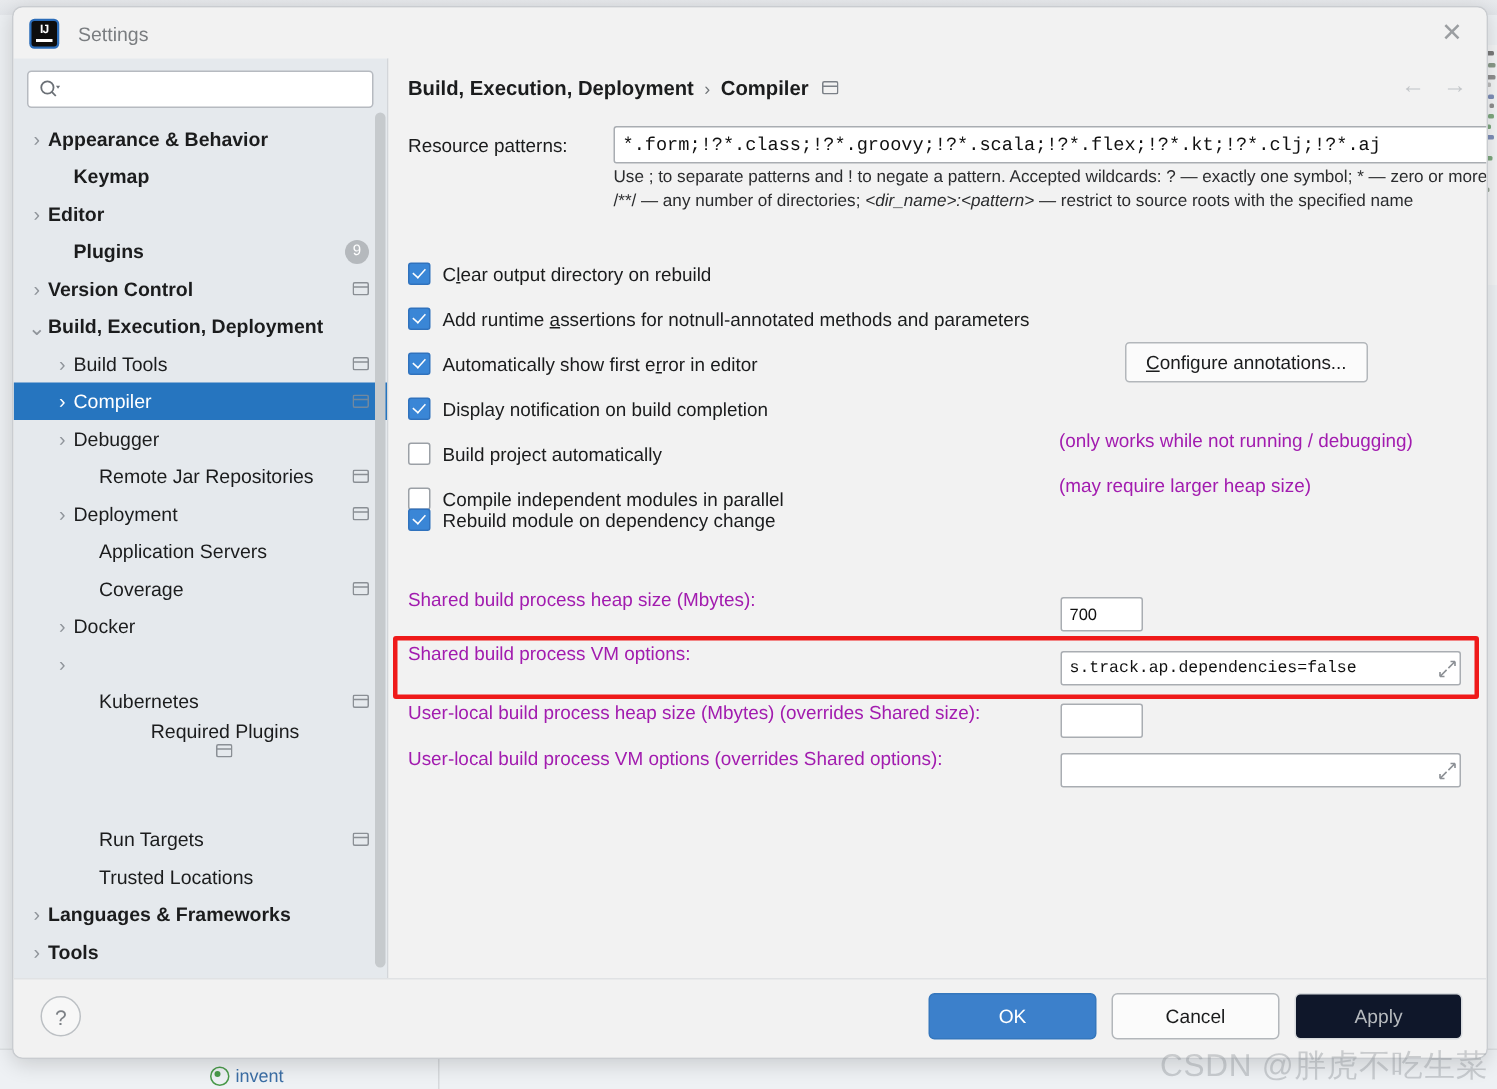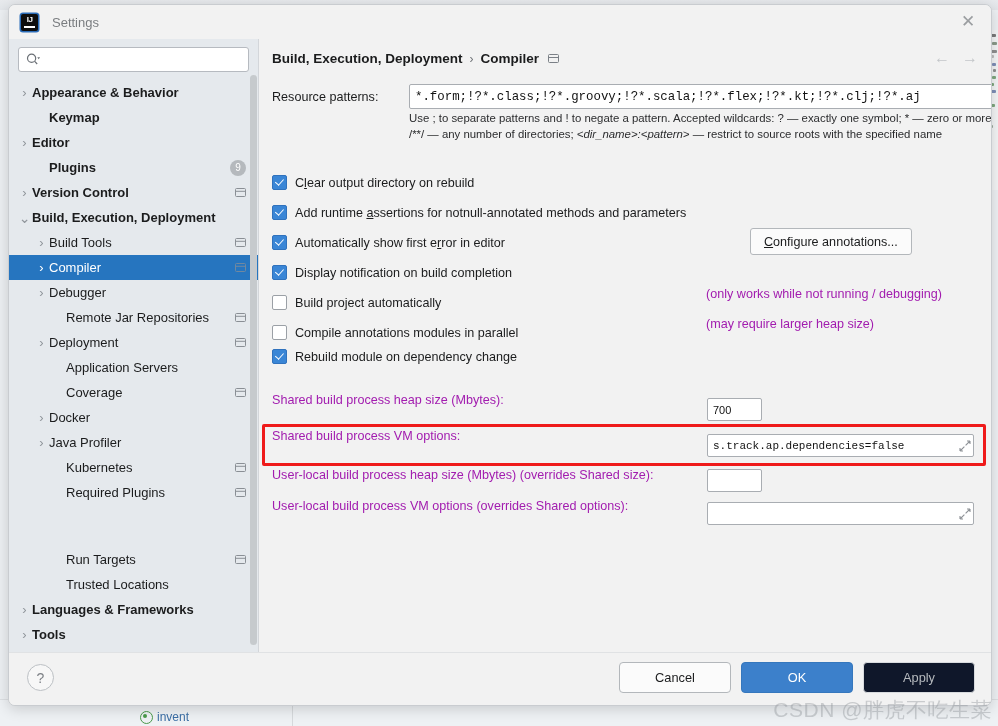--- a/index.html
+++ b/index.html
@@ -464,33 +464,32 @@
                 <line x1="0.5" y1="3.3" x2="10.5" y2="3.3" stroke="#8a8f95"></line>
               </svg>
             </span>
           </div>
           <div class="tree-row" style="padding-left: 26px;">
             <span class="tw-arrow" style="font-size: 13px;">›</span>
             <span class="tw-label">Docker</span>
           </div>
           <div class="tree-row" style="padding-left: 26px;">
             <span class="tw-arrow" style="font-size: 13px;">›</span>
-            <span class="tw-label">Java Profiler</span>
           </div>
           <div class="tree-row" style="padding-left: 43px;">
             <span class="tw-arrow none"></span>
             <span class="tw-label">Kubernetes</span>
             <span class="proj-icon">
               <svg width="11" height="9" viewBox="0 0 11 9">
                 <rect x="0.5" y="0.5" width="10" height="8" rx="1" fill="none" stroke="#8a8f95"></rect>
                 <line x1="0.5" y1="3.3" x2="10.5" y2="3.3" stroke="#8a8f95"></line>
               </svg>
             </span>
           </div>
-          <div class="tree-row" style="padding-left: 43px;">
+          <div class="tree-row" style="padding-left: 43px; flex-direction: column;">
             <span class="tw-arrow none"></span>
             <span class="tw-label">Required Plugins</span>
             <span class="proj-icon">
               <svg width="11" height="9" viewBox="0 0 11 9">
                 <rect x="0.5" y="0.5" width="10" height="8" rx="1" fill="none" stroke="#8a8f95"></rect>
                 <line x1="0.5" y1="3.3" x2="10.5" y2="3.3" stroke="#8a8f95"></line>
               </svg>
             </span>
           </div>
           <div class="tree-row" style="padding-left: 43px; margin-top: 42px;">
@@ -572,24 +571,24 @@
             <span class="cbox checked"></span>
             <span>Display notification on build completion</span>
           </div>
           <div class="cb-row" style="top: 256px;">
             <span class="cbox"></span>
             <span>Build project automatically</span>
           </div>
           <div class="side-note" style="left: 447px; top: 256px; transform: translateY(-8px);">(only works while not running / debugging)</div>
           <div class="cb-row" style="top: 286px;">
             <span class="cbox"></span>
-            <span>Compile annotations modules in parallel</span>
+            <span>Compile independent modules in parallel</span>
           </div>
           <div class="side-note" style="left: 447px; top: 286px; transform: translateY(-8px);">(may require larger heap size)</div>
-          <div class="cb-row" style="top: 310px;">
+          <div class="cb-row" style="top: 300px;">
             <span class="cbox checked"></span>
             <span>Rebuild module on dependency change</span>
           </div>
         </div>
 
       <div class="btn-configure">
         <span><span class="mn">C</span><span id="cfg-rest">onfigure annotations...</span></span>
       </div>
 
       <div id="field-host">
@@ -625,20 +624,20 @@
 
       <div class="redbox" style="left:3px;top:385px;width:718px;height:36px;"></div>
 
 
     </div>
   </div>
 
   <div class="footer">
     <div class="help-btn">?</div>
     <div class="footer-btns">
+      <div class="fbtn primary">OK</div>
       <div class="fbtn normal">Cancel</div>
-      <div class="fbtn primary">OK</div>
       <div class="fbtn disabled">Apply</div>
     </div>
   </div>
 </div>
 
 <div class="watermark">CSDN @胖虎不吃生菜</div>
 
 </body></html>

